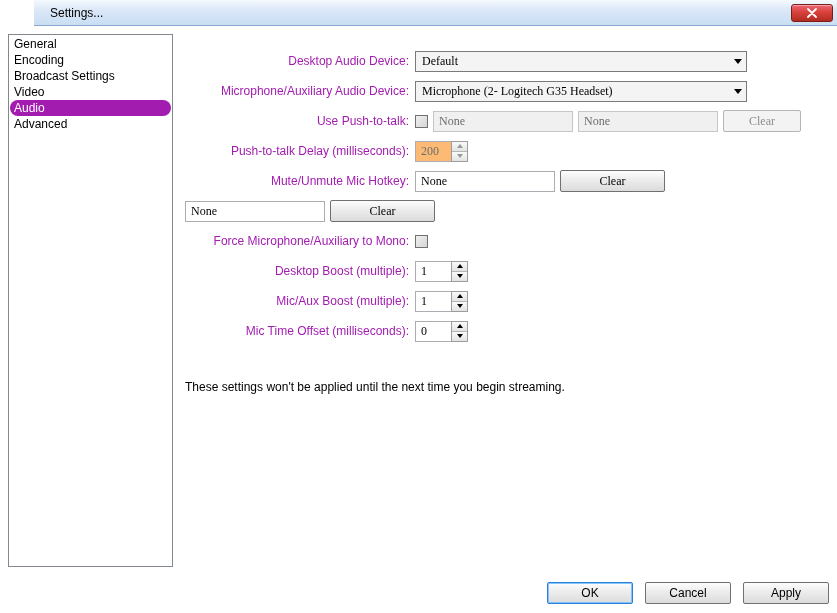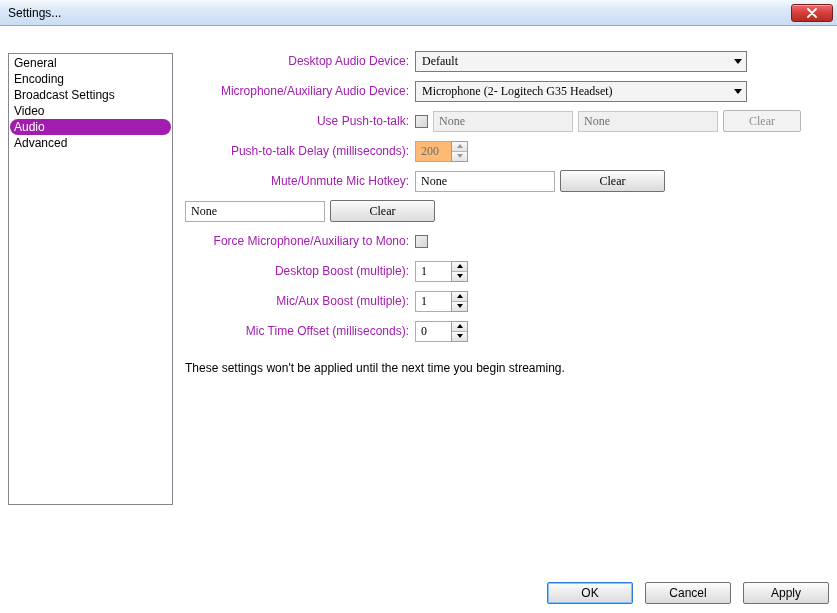--- a/index.html
+++ b/index.html
@@ -1,27 +1,27 @@
 <!DOCTYPE html>
 <html><head>
 <meta charset="utf-8">
 <style>
   * { box-sizing: border-box; }
   html, body { margin:0; padding:0; font-family: "Segoe UI", Tahoma, Arial, sans-serif; font-size:12px; color:#000; }
   #app { width:837px; height:613px; background:#fff; position:relative; display:flex; flex-direction:column; }
 
   
-  .titlebar { height:26px; background:linear-gradient(#f5f9fd,#dbe8f8 40%,#c9def3); display:flex; align-items:center; padding:0 4px 0 8px; color:#000; justify-content:space-between; border-bottom:1px solid #88a7cf; }
+  .titlebar { height:26px; background:linear-gradient(#f5f9fd,#dbe8f8 40%,#c9def3); display:flex; align-items:center; padding:0 4px 0 16px; color:#000; justify-content:space-between; border-bottom:1px solid #88a7cf;margin-left:34px; }
   .titlebar .title { font-size:12px; }
   .closebtn { width:42px; height:18px; background:linear-gradient(#e67,#d9423a 45%,#b22b22); border:1px solid #7a1f18; border-radius:3px; display:flex; align-items:center; justify-content:center; box-shadow:inset 0 1px 0 rgba(255,255,255,.4); cursor:pointer; }
   .closebtn svg { width:10px; height:10px; }
 
   .content { flex:1; padding:8px; display:flex; gap:12px; min-height:0; }
 
-  .navlist { width:165px; border:1px solid #828790; background:#fff; padding:1px; height:452px;margin-top:19px; }
+  .navlist { width:165px; border:1px solid #828790; background:#fff; padding:1px; height:533px; }
   .navlist .navitem { padding:1px 4px; cursor:pointer; white-space:nowrap; }
   .navlist .navitem.selected { background:#a21caf; color:#fff;border-radius:8px; }
 
   .form { flex:1; padding-top:12px; }
   .row { display:flex; align-items:center; height:30px; }
   .row .lbl { width:230px; text-align:right; padding-right:6px; color:#a21caf; }
   .row .ctrls { display:flex; align-items:center; gap:5px;font-family:Liberation Serif, serif; }
 
   .dropdown { width:332px; height:21px; border:1px solid #7a7a7a; background:#f4f4f4; display:flex; align-items:center; padding:0 4px 0 6px; justify-content:space-between; cursor:pointer; }
   .dropdown .arrow { width:0; height:0; border-left:4px solid transparent; border-right:4px solid transparent; border-top:5px solid #000; }
@@ -41,21 +41,21 @@
   .spinbox .spinbtns .tri-dn { width:0;height:0;border-left:3px solid transparent;border-right:3px solid transparent;border-top:4px solid #000; }
   .spinbox.disabled .textin { background:#fdba74; color:#6d6d6d; }
   .spinbox.disabled .spinbtns .tri-up { border-bottom-color:#9a9a9a; }
   .spinbox.disabled .spinbtns .tri-dn { border-top-color:#9a9a9a; }
 
   .btn { height:22px; border:1px solid #707070; border-radius:2px; background:linear-gradient(#fdfdfd,#ececec 45%,#dcdcdc); display:flex; align-items:center; justify-content:center; padding:0 10px; cursor:pointer; min-width:78px; }
   .btn.wide { min-width:105px; }
   .btn.disabled { color:#8d8d8d; border-color:#b5b5b5; background:#f3f3f3; cursor:default; }
   .btn.default { border:1px solid #2a7fd6; box-shadow:inset 0 0 0 1px rgba(120,190,255,.9); }
 
-  .note { margin-top:15px; font-size:12px; }
+  .note { margin-top:34px; font-size:12px; }
 
   .footer { height:40px; display:flex; align-items:center; justify-content:flex-end; gap:12px; padding:0 8px; }
 </style>
 </head>
 <body>
 
 <div id="app">
 
   <div class="titlebar">
     <span class="title">Settings...</span>

